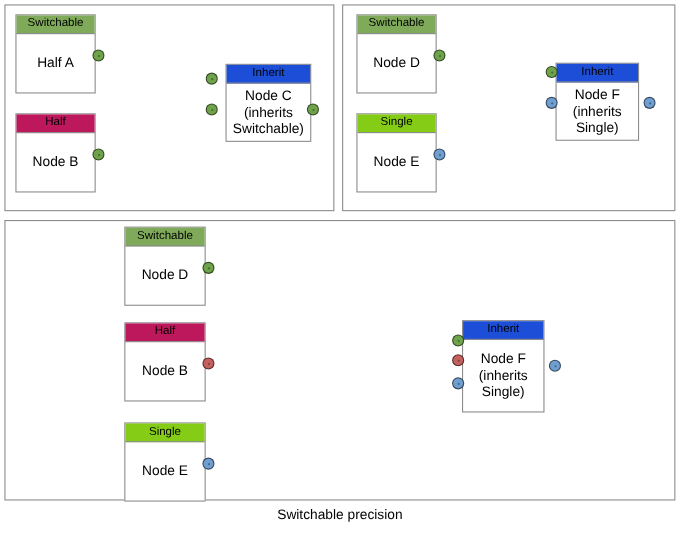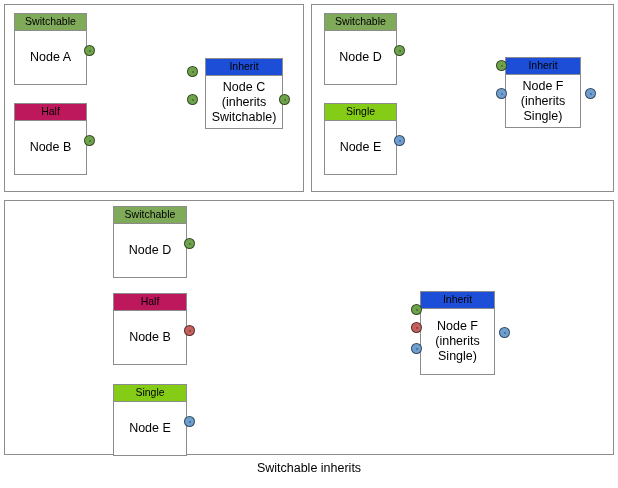--- a/index.html
+++ b/index.html
@@ -134,21 +134,21 @@
 
     <line x1="196" y1="243" x2="412" y2="309" stroke="#5a5a5a" stroke-width="1" marker-end="url(#ah)"></line>
     <line x1="196" y1="330" x2="412" y2="327" stroke="#5a5a5a" stroke-width="1" marker-end="url(#ah)"></line>
     <line x1="196" y1="421" x2="412" y2="348" stroke="#5a5a5a" stroke-width="1" marker-end="url(#ah)"></line>
   </svg>
 
   <div class="panel panel-tl"></div>
 
   <div class="node" style="left:14px;top:13px;width:73px;height:72px;">
     <div class="node-hdr hdr-switchable">Switchable</div>
-    <div class="node-body">Node A</div>
+    <div class="node-body">Half A</div>
   </div>
 
   <div class="node" style="left:14px;top:103px;width:73px;height:72px;">
     <div class="node-hdr hdr-half">Half</div>
     <div class="node-body">Node B</div>
   </div>
 
   <div class="node" style="left:205px;top:58px;width:78px;height:71px;">
     <div class="node-hdr hdr-inherit">Inherit</div>
     <div class="node-body">Node C
@@ -212,15 +212,15 @@
   </div>
 
   <div class="dot dot-green" style="left:184px;top:238px;"></div>
   <div class="dot dot-red" style="left:184px;top:325px;"></div>
   <div class="dot dot-blue" style="left:184px;top:416px;"></div>
   <div class="dot dot-green" style="left:411px;top:304px;"></div>
   <div class="dot dot-red" style="left:411px;top:322px;"></div>
   <div class="dot dot-blue" style="left:411px;top:343px;"></div>
   <div class="dot dot-blue" style="left:499px;top:327px;"></div>
 
-  <div class="caption">Switchable inherits</div>
+  <div class="caption">Switchable precision</div>
 
 </div>
 
 </body></html>

